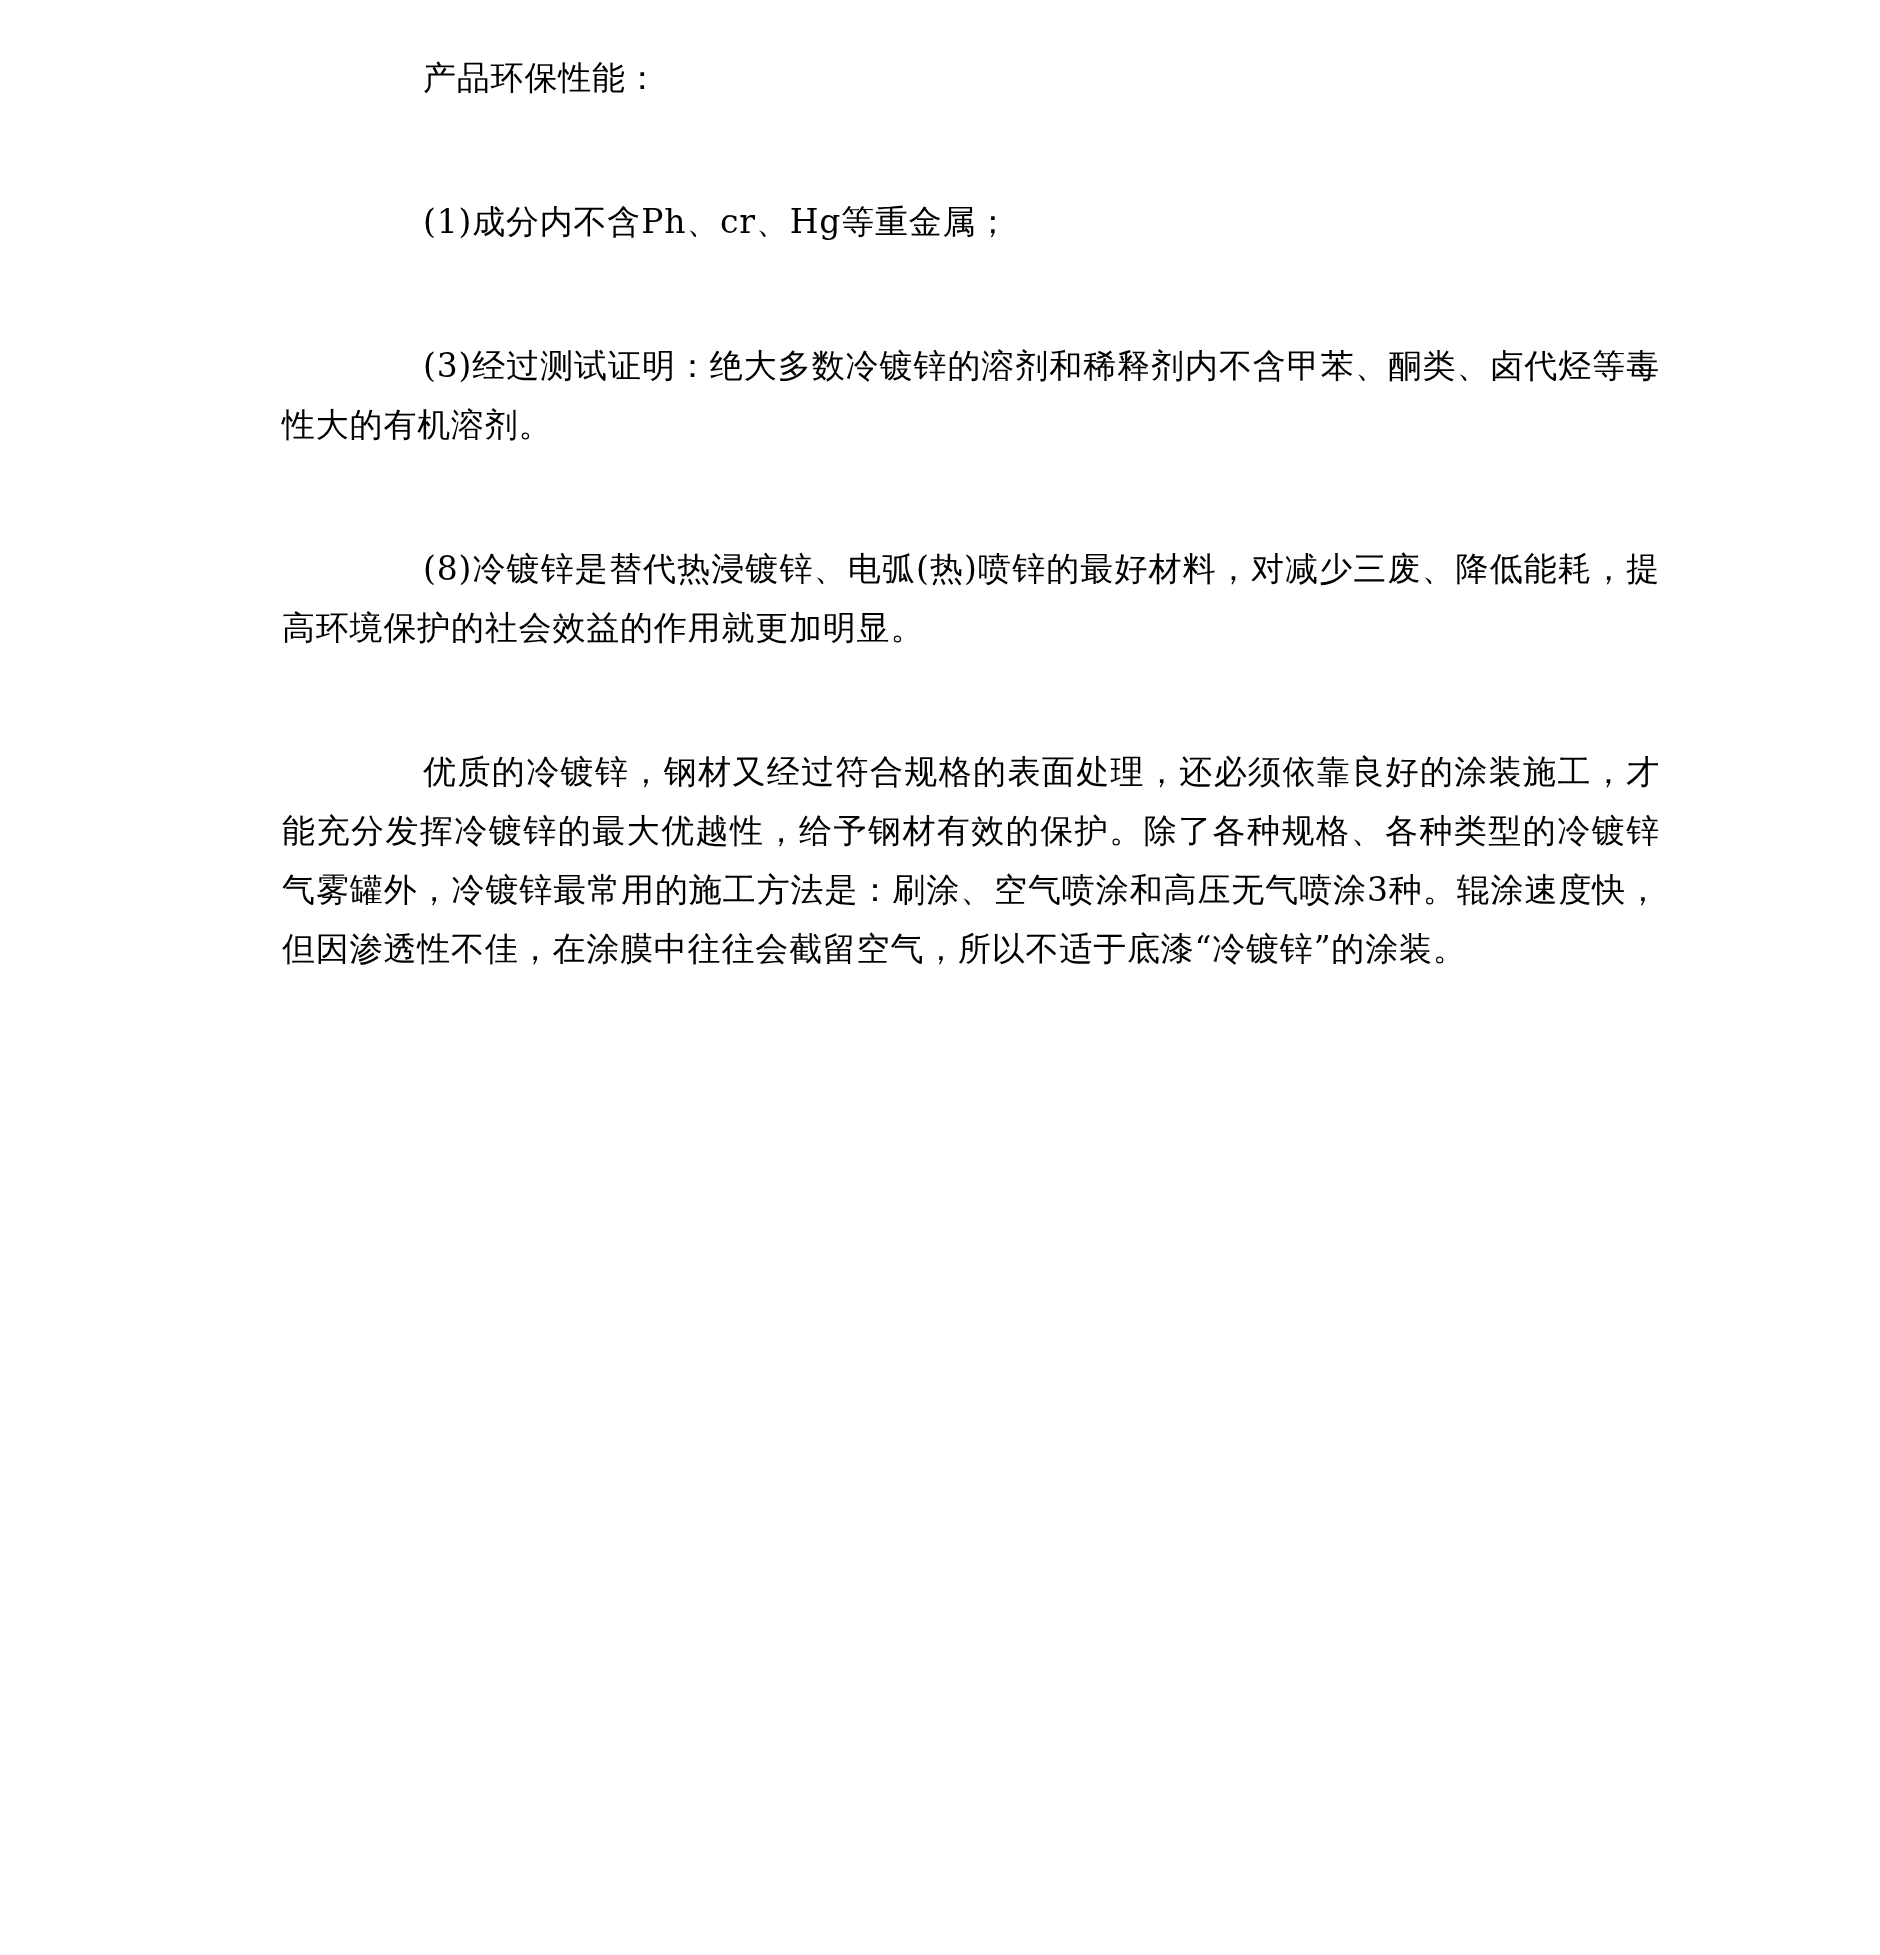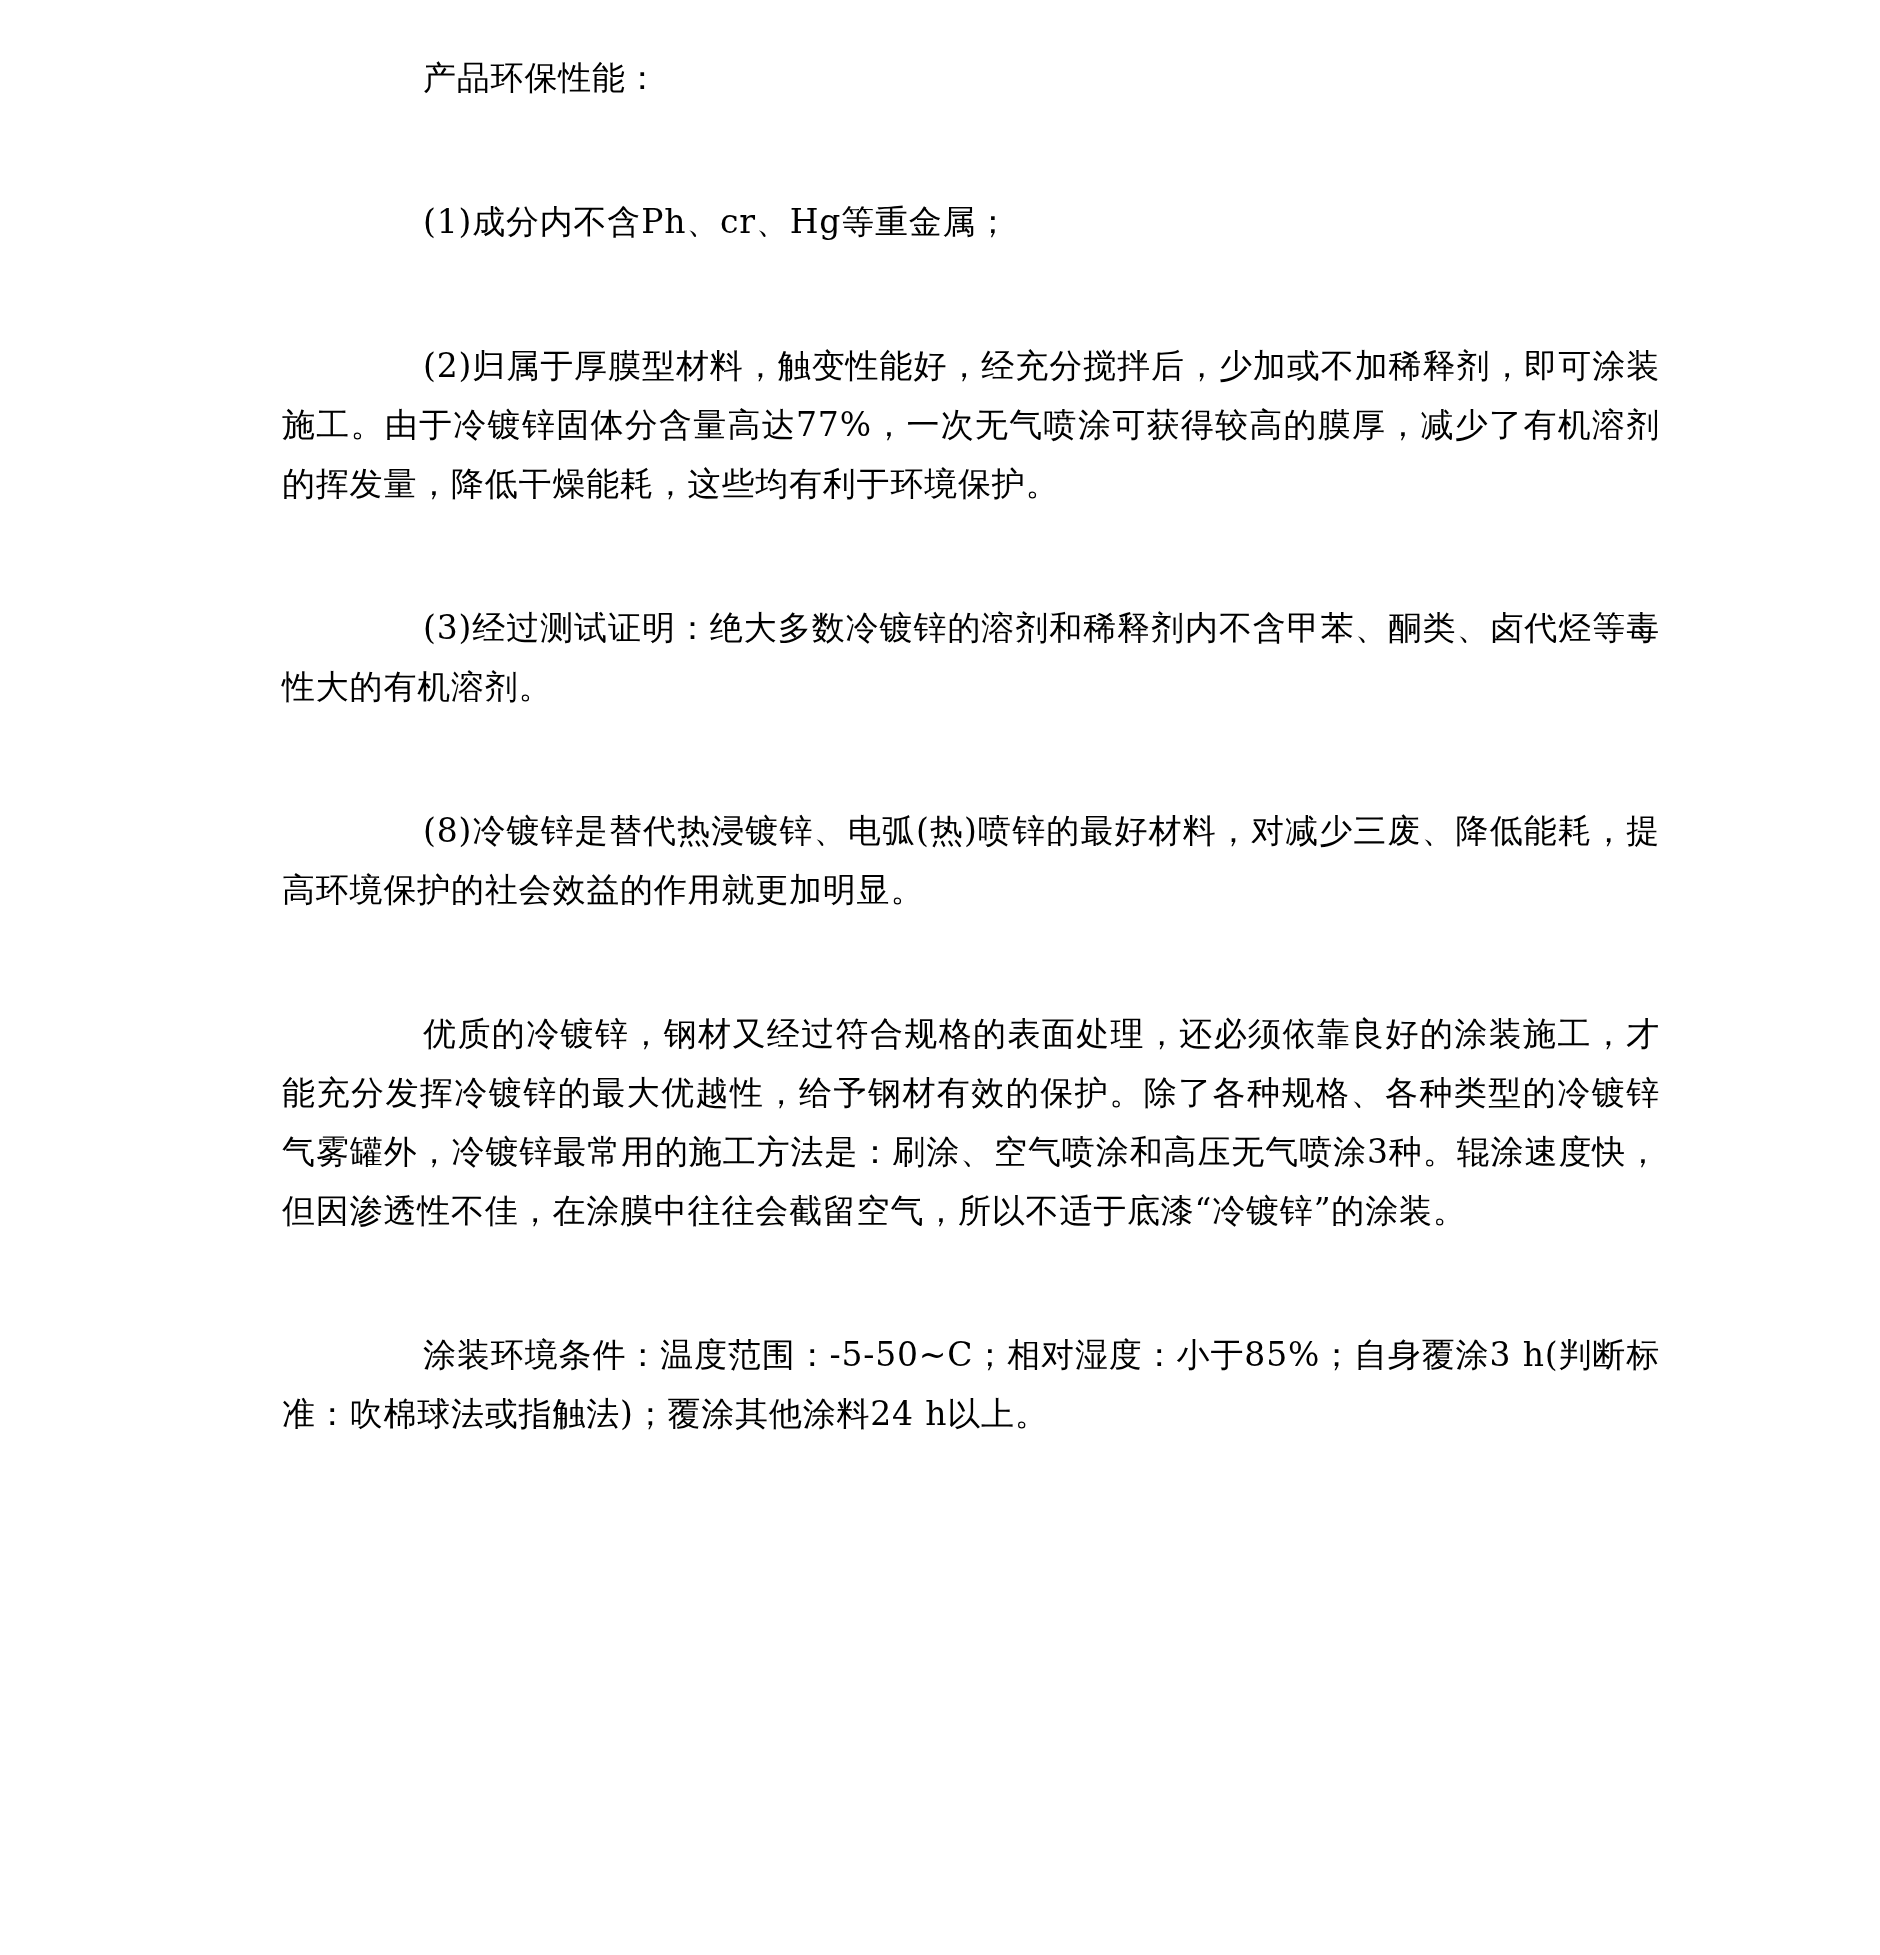--- a/index.html
+++ b/index.html
@@ -29,19 +29,17 @@
     word-break: break-all;
   }
   .para:last-child { margin-bottom: 0; }
 </style>
 </head>
 <body>
 
 <div class="page">
   <p class="para">产品环保性能：</p>
   <p class="para">(1)成分内不含Ph、cr、Hg等重金属；</p>
-  <p class="para">(2)归属于厚膜型材料，触变性能好，经充分搅拌后，少加或不加稀释剂，即可涂装施工。由于冷镀锌固体分含量高达77%，一次无气喷涂可获得较高的膜厚，减少了有机溶剂的挥发量，降低干燥能耗，这些均有利于环境保护。</p>
   <p class="para">(3)经过测试证明：绝大多数冷镀锌的溶剂和稀释剂内不含甲苯、酮类、卤代烃等毒性大的有机溶剂。</p>
   <p class="para">(8)冷镀锌是替代热浸镀锌、电弧(热)喷锌的最好材料，对减少三废、降低能耗，提高环境保护的社会效益的作用就更加明显。</p>
   <p class="para">优质的冷镀锌，钢材又经过符合规格的表面处理，还必须依靠良好的涂装施工，才能充分发挥冷镀锌的最大优越性，给予钢材有效的保护。除了各种规格、各种类型的冷镀锌气雾罐外，冷镀锌最常用的施工方法是：刷涂、空气喷涂和高压无气喷涂3种。辊涂速度快，但因渗透性不佳，在涂膜中往往会截留空气，所以不适于底漆“冷镀锌”的涂装。</p>
-  <p class="para">涂装环境条件：温度范围：-5-50~C；相对湿度：小于85%；自身覆涂3 h(判断标准：吹棉球法或指触法)；覆涂其他涂料24 h以上。</p>
 </div>
 
 
 </body></html>

